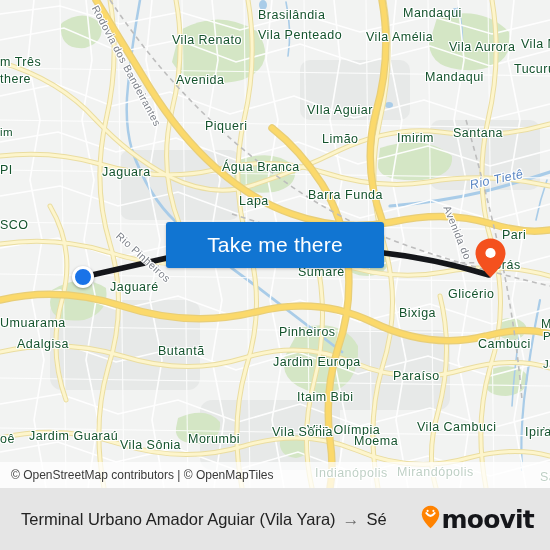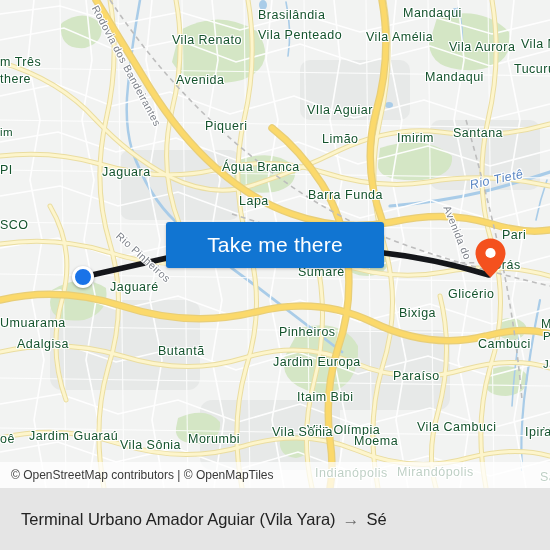--- a/index.html
+++ b/index.html
@@ -398,15 +398,26 @@
     </div>
   </div>
 
   <div id="footer">
     <div id="trip-title">
       <span>Terminal Urbano Amador Aguiar (Vila Yara)</span>
       <span id="trip-arrow">→</span>
       <span>Sé</span>
     </div>
 
+    <div id="brand-logo">
+      <span>
+        <svg width="19" height="24" viewBox="0 0 19 24">
+          <path d="M9.5 0.8 C4.6 0.8 0.8 4.5 0.8 9.2 C0.8 14.8 7.1 21 9.5 23.2 C11.9 21 18.2 14.8 18.2 9.2 C18.2 4.5 14.4 0.8 9.5 0.8 Z" fill="#ff8200"></path>
+          <path d="M5.4 8.2 Q9.5 13.6 13.6 8.2" stroke="#ffffff" stroke-width="2.1" fill="none" stroke-linecap="round"></path>
+          <circle cx="6.6" cy="5.9" r="1.05" fill="#ffffff"></circle>
+          <circle cx="12.4" cy="5.9" r="1.05" fill="#ffffff"></circle>
+        </svg>
+      </span>
+      <span id="brand-wordmark">moovit</span>
+    </div>
   </div>
 
 </div>
 
 </body></html>

